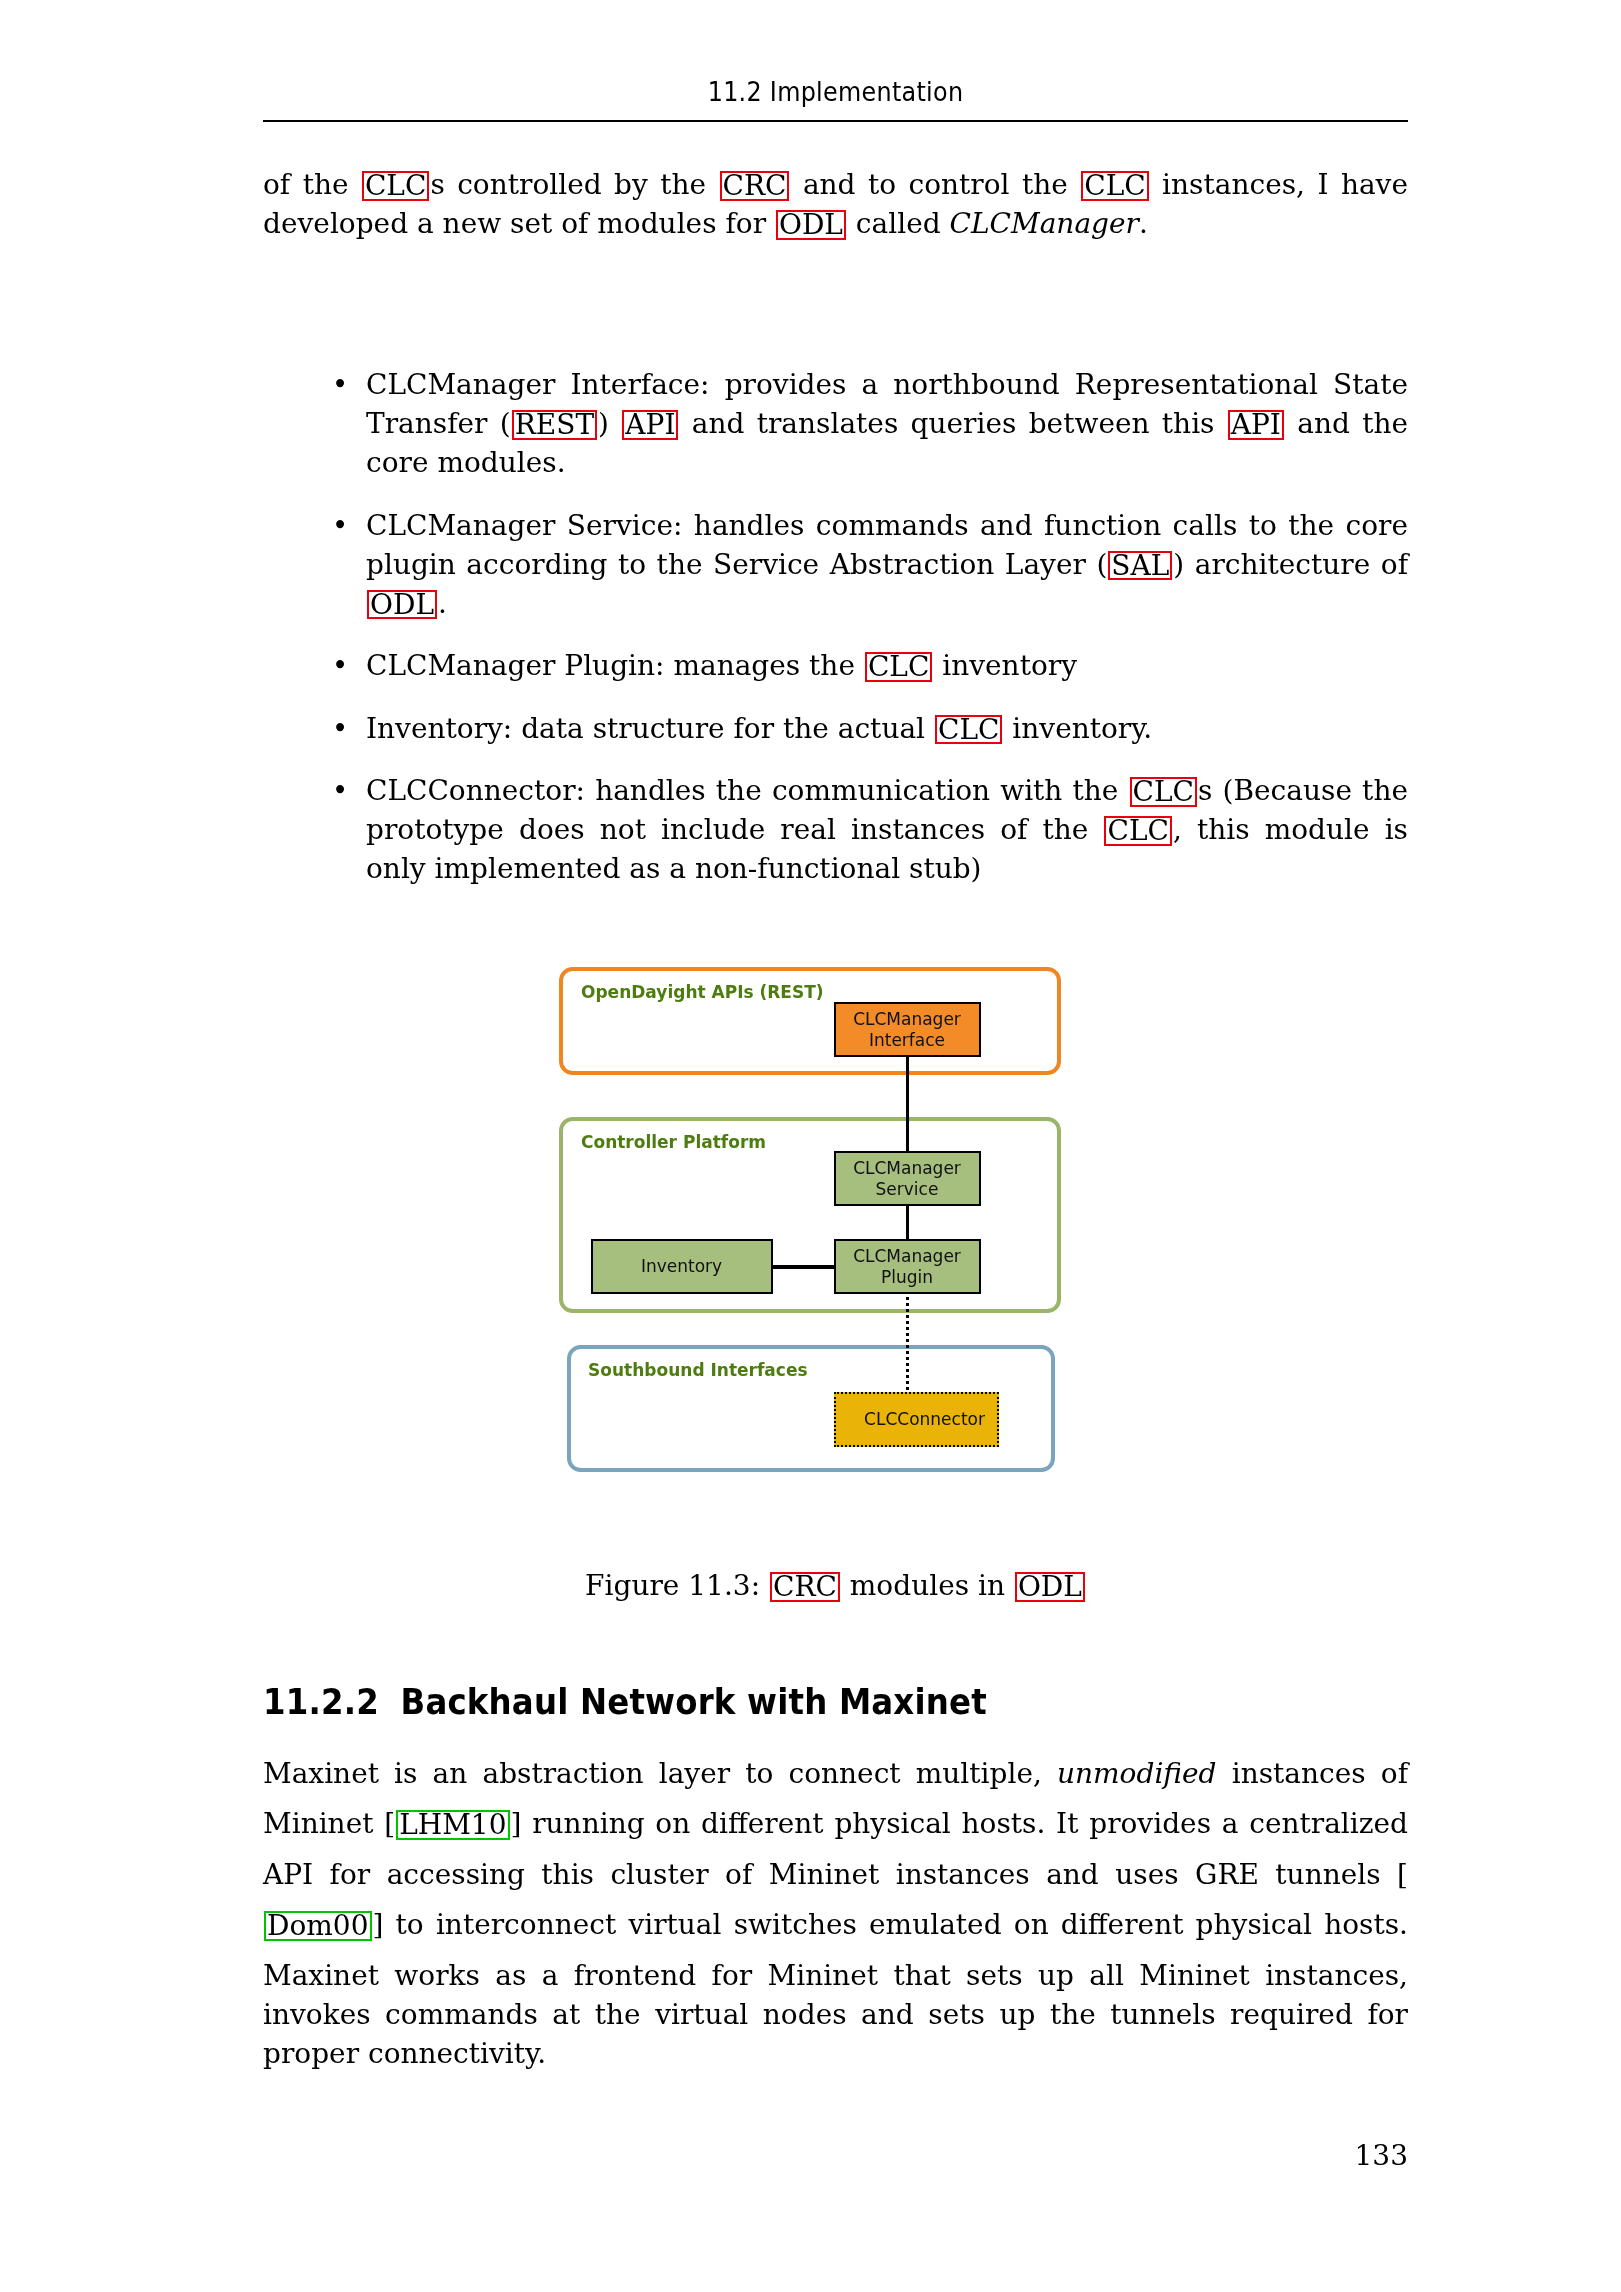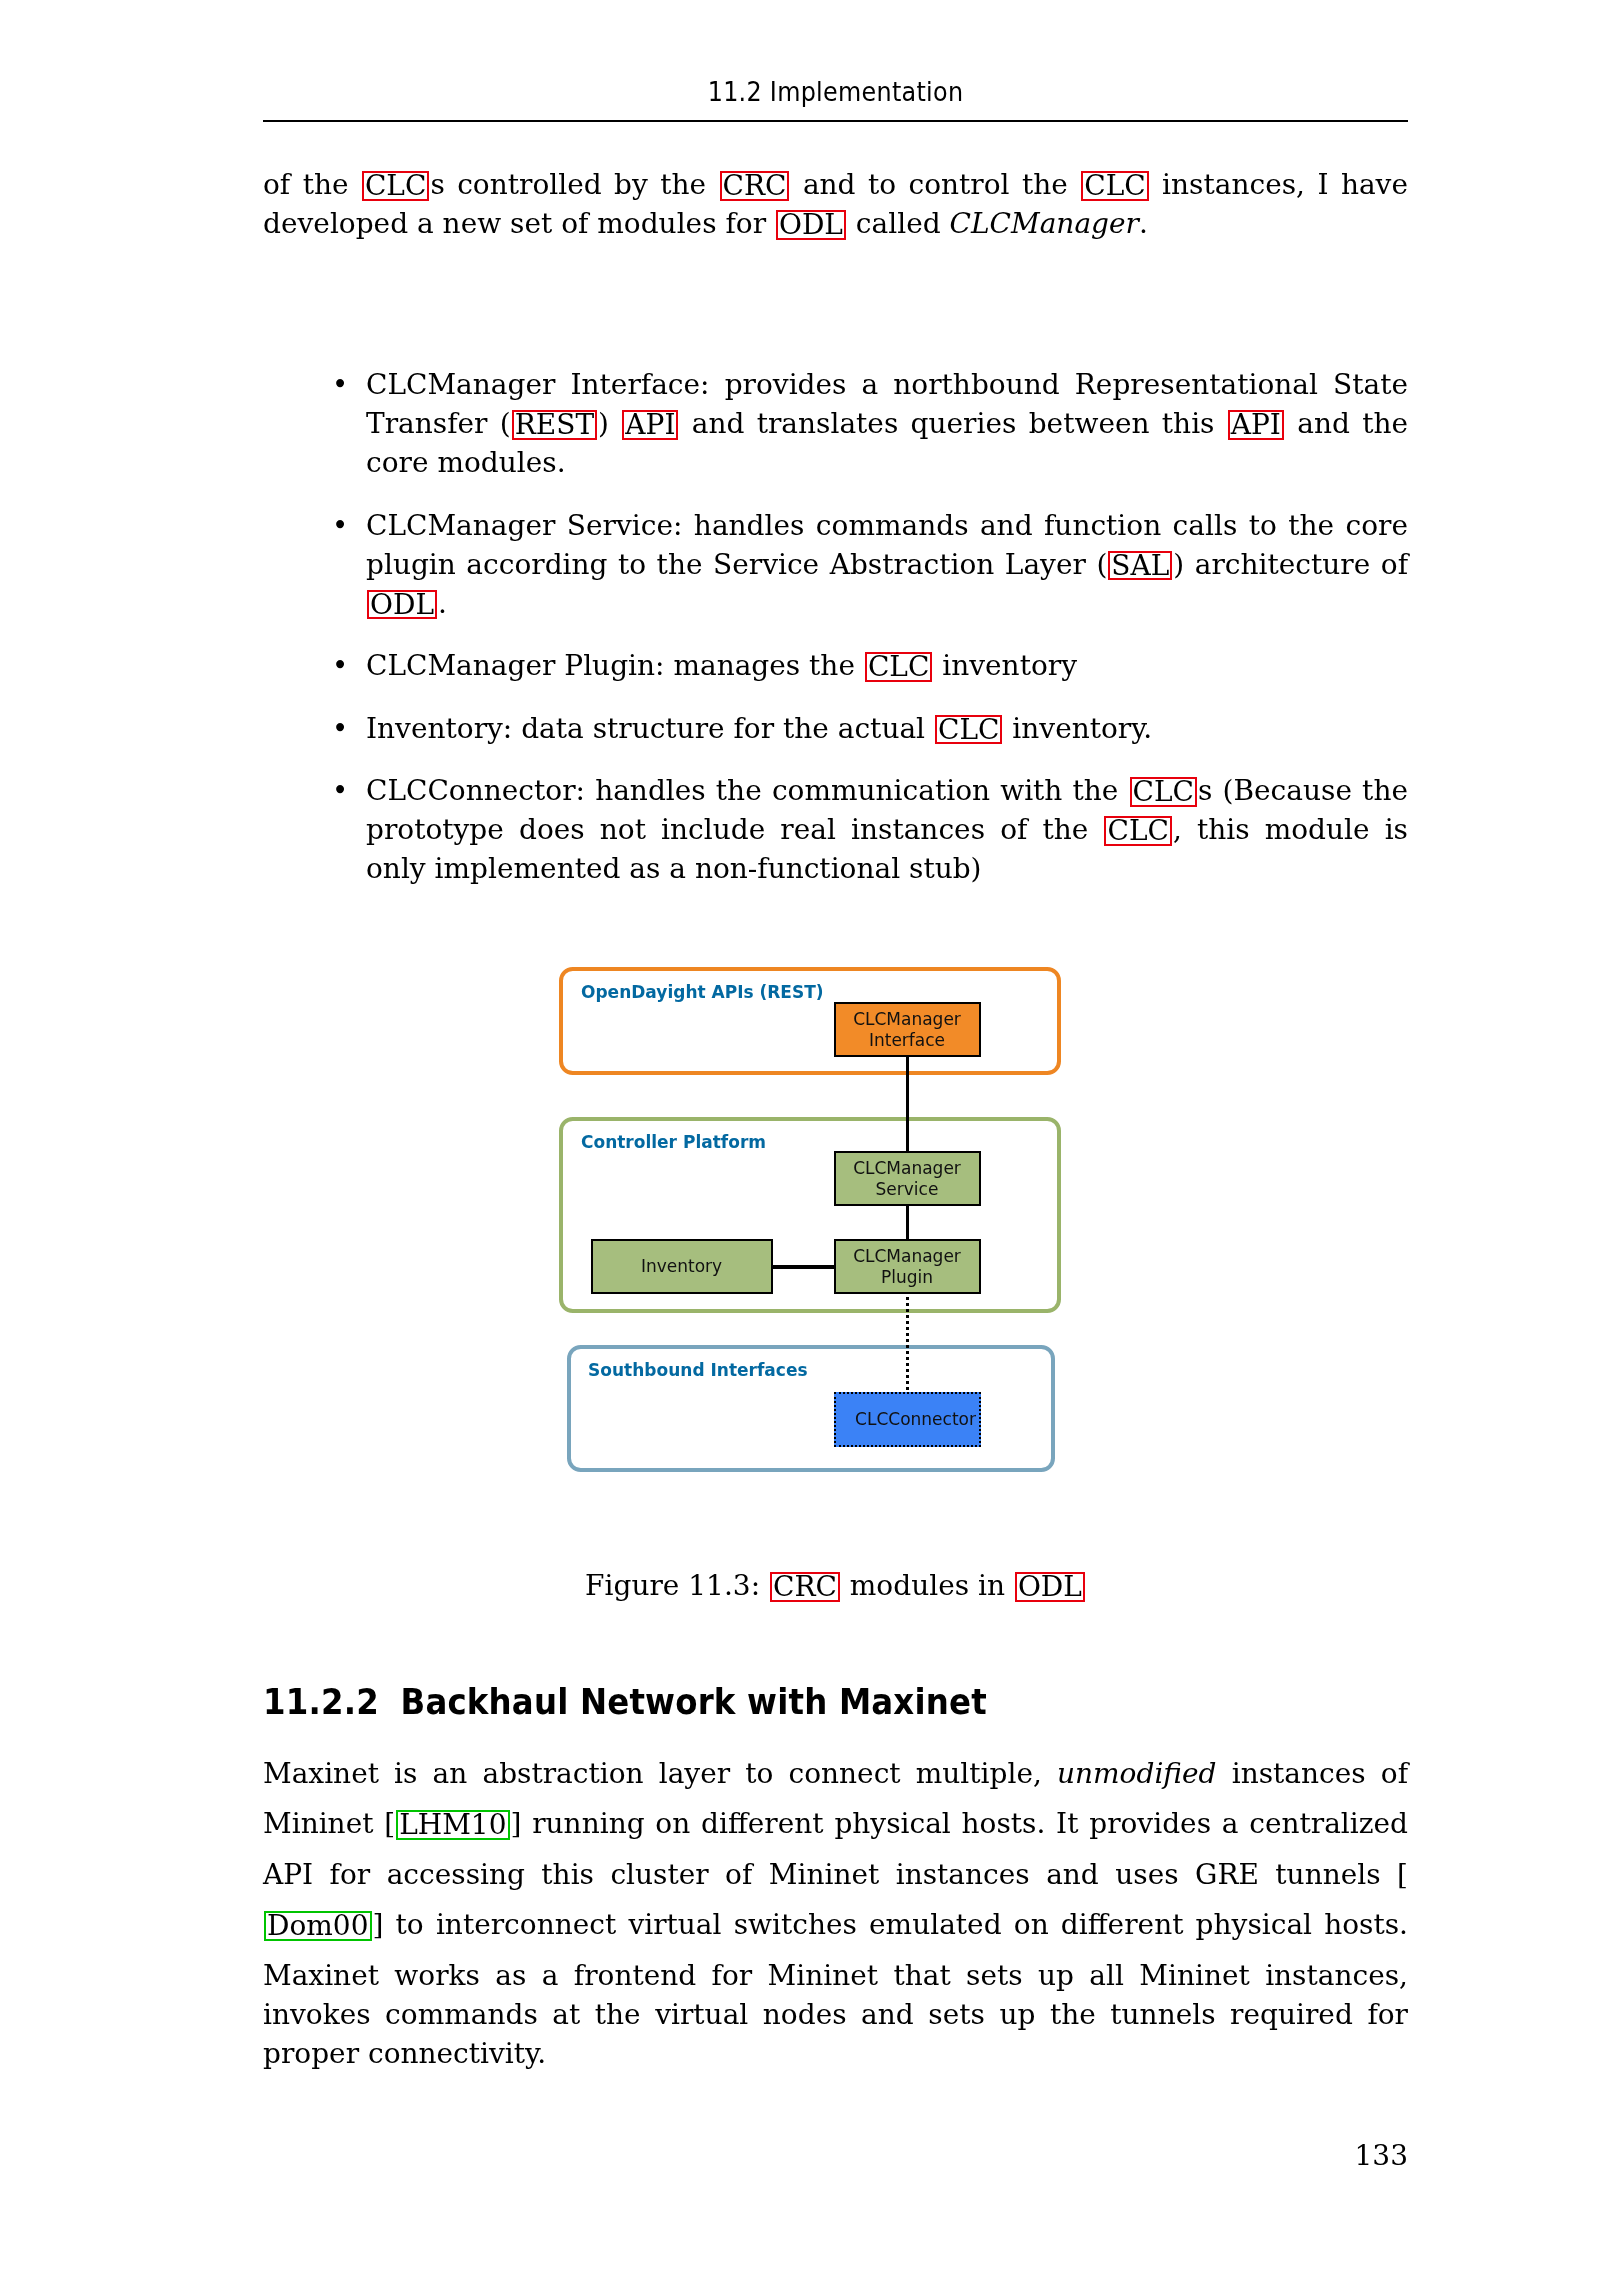--- a/index.html
+++ b/index.html
@@ -84,21 +84,21 @@
   .layer {
     position:absolute;
     box-sizing:border-box;
     border-radius:13.7px;
     background:#ffffff;
   }
   .layer .ltitle {
     position:absolute; left:17.6px; top:10.8px;
     font-family:"DejaVu Sans","Liberation Sans", sans-serif;
     font-size:17px; font-weight:600;
-    color:#0369a1;
+    color:#4d7c0f;
     white-space:nowrap;
   }
   .layer-api    { left:3.9px;  top:2px;   width:502px; height:108px; border:4.9px solid #ee8622; }
   .layer-ctrl   { left:3.9px;  top:152px; width:502px; height:196px; border:4.9px solid #9ab46a; }
   .layer-south  { left:11px;  top:380px; width:488px; height:127px; border:4.9px solid #79a5bd; }
 
   .node {
     position:absolute;
     box-sizing:border-box;
     border:2.9px solid #000;
@@ -107,22 +107,22 @@
     font-family:"DejaVu Sans","Liberation Sans", sans-serif;
     font-size:17px; line-height:20.6px;
     color:#111;
     z-index:3;
   }
   .n-interface { left:278px; top:37px;  width:147px; height:55px;  background:#f28b28; }
   .n-service   { left:278px; top:186px; width:147px; height:55px;  background:#a6be7e; }
   .n-plugin    { left:278px; top:274px; width:147px; height:55px;  background:#a6be7e; }
   .n-inventory { left:35px;  top:274px; width:182px; height:55px;  background:#a6be7e; }
   .n-connector {
-    left:278px; top:427px; width:147px; height:55px;
-    background:#3b82f6;
+    left:278px; top:427px; width:165px; height:55px;
+    background:#eab308;
     border:2.9px dotted #000;
     padding-left:17px;
   }
 
   .wire { position:absolute; background:#000; z-index:1; }
   .w-iface-service { left:350px; top:88px;  width:3.9px;  height:102px; }
   .w-service-plugin{ left:350px; top:237px; width:3.9px;  height:41px;  }
   .w-inv-plugin    { left:215px; top:300px; width:69px; height:3.9px;   }
   .w-plugin-conn   {
     left:350px; top:325px; width:0; height:106px;

